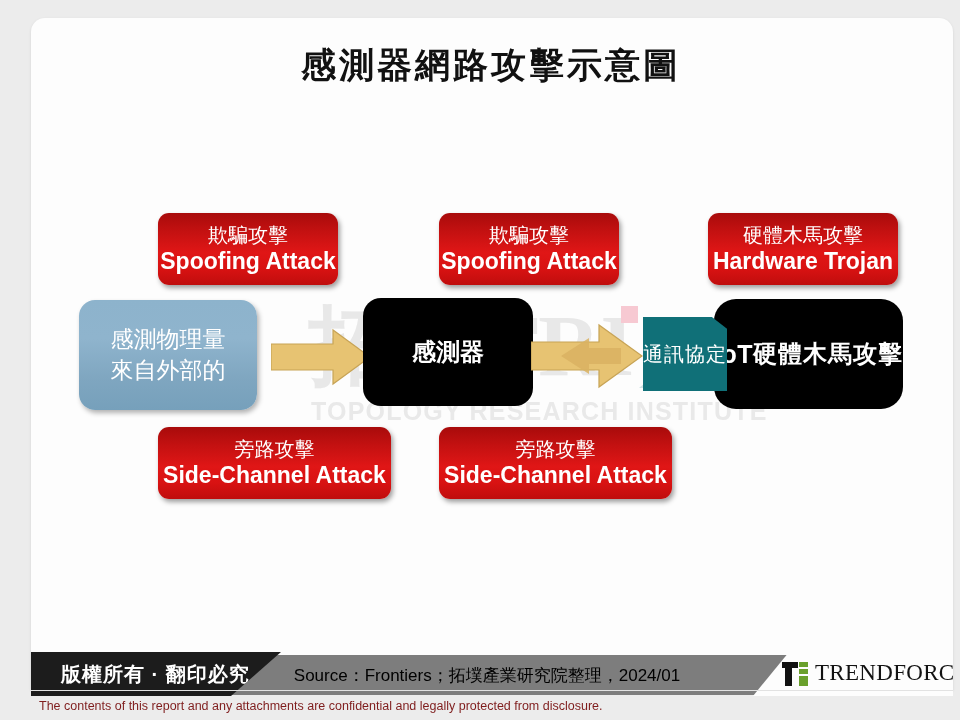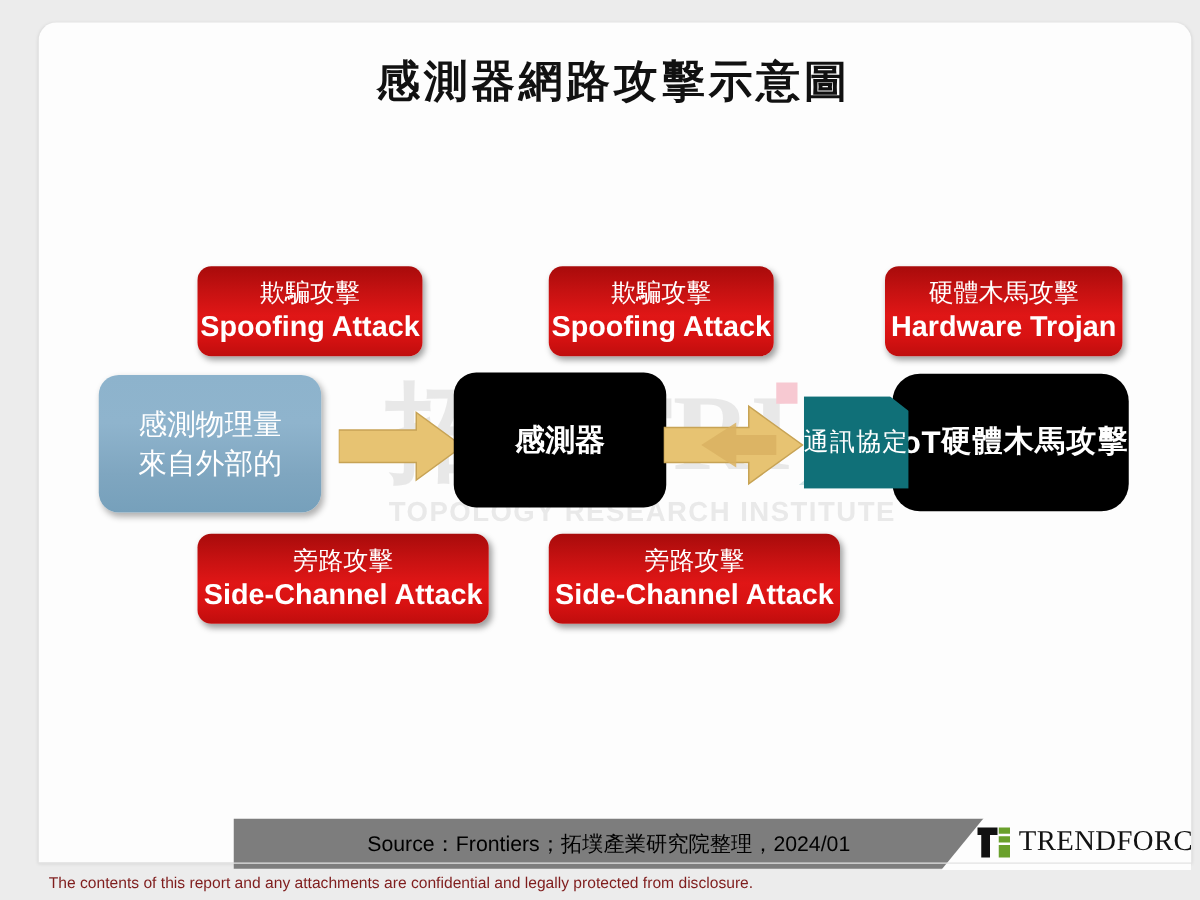--- a/index.html
+++ b/index.html
@@ -35,21 +35,21 @@
     pointer-events:none;
   }
   .wm-main{
     position:absolute;left:0;top:0;width:370px;
     font-family:"Liberation Serif","DejaVu Serif",serif;
     font-size:86px;font-weight:bold;color:#e8e8e8;
     letter-spacing:0px;white-space:nowrap;line-height:92px;
   }
   .wm-sub{
     position:absolute;left:2px;top:97px;width:380px;
-    font-size:22px;font-weight:bold;color:#e9e9e9;
+    font-size:25px;font-weight:bold;color:#e9e9e9;
     letter-spacing:1.2px;white-space:nowrap;
   }
   .wm-pink{
     position:absolute;left:610px;top:306px;width:17px;height:17px;
     background:#f7c9d2;
   }
   .wm-teal{
     position:absolute;left:628px;top:360px;width:34px;height:28px;
     background:#cfe2e4;
     clip-path:polygon(0 100%,100% 0,100% 100%);
@@ -235,20 +235,23 @@
 
   <div class="tealbox">
     <span class="l">通訊</span>
     <span class="l">協定</span>
   </div>
 
   <div class="foot-gray">
     <div class="src">Source：Frontiers；拓墣產業研究院整理，2024/01</div>
   </div>
 
+  <div class="foot-black">
+    <span class="cp">版權所有 · 翻印必究</span>
+  </div>
 
   <div class="foot-logo">
     <svg class="logo-mark" viewBox="0 0 28 26">
       <polygon points="1,1 17,1 17,7 11,7 11,25 4,25 4,7 1,7" fill="#111111"></polygon>
       <rect x="18" y="1" width="9" height="5" fill="#6aa02c"></rect>
       <rect x="18" y="8" width="9" height="5" fill="#6aa02c"></rect>
       <rect x="18" y="15" width="9" height="10" fill="#6aa02c"></rect>
     </svg>
     <span class="logo-text">TRENDFORCE</span>
   </div>

